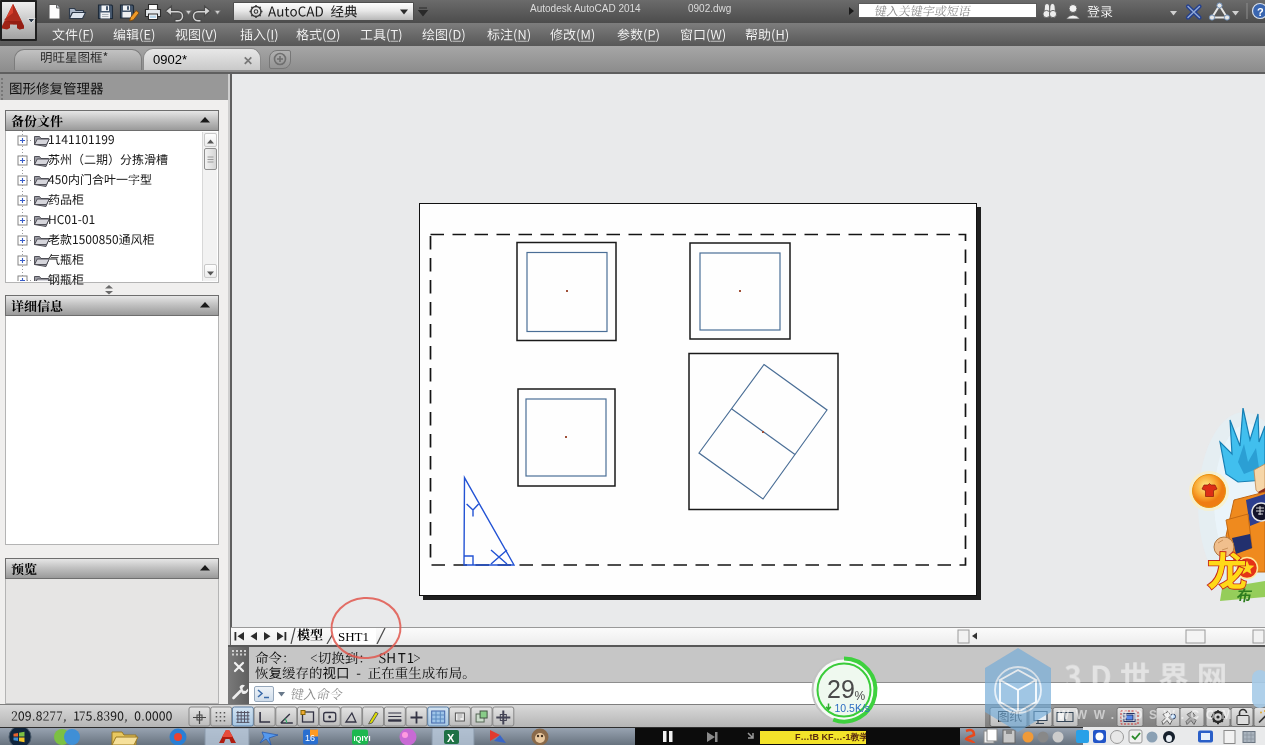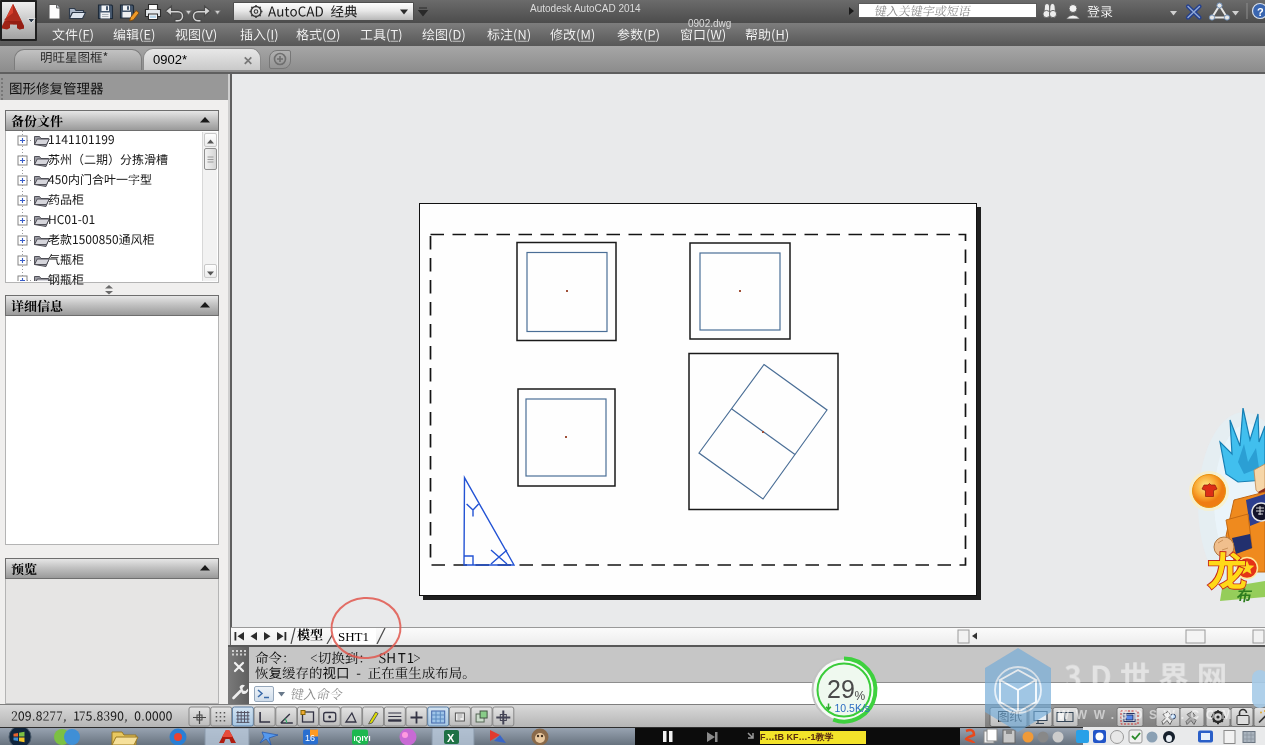--- a/index.html
+++ b/index.html
@@ -16,21 +16,21 @@
   background:linear-gradient(180deg,#7d7d7d,#575757); }
 .hatch { background-image:repeating-linear-gradient(115deg, rgba(255,255,255,0.065) 0px, rgba(255,255,255,0.065) 3px, rgba(0,0,0,0) 3px, rgba(0,0,0,0) 8px); }
 #acadbtn { left:0; top:0; width:37px; height:41px; z-index:10;
   background:linear-gradient(180deg,#efefef,#c9c9c9 50%,#a2a2a2);
   border:2px solid #1f1f1f; border-radius:1px; }
 #wsbox { z-index:11; left:233px; top:2px; width:181px; height:19px;
   background:linear-gradient(180deg,#fdfdfd,#e8e8e8 45%,#b8b8b8);
   border:1px solid #4e4e4e; border-radius:1px; }
 #searchbox { z-index:11; left:858px; top:3px; width:179px; height:15px; background:#fff; border:1px solid #5a5a5a; }
 #titletext { left:530px; top:3px; width:300px; color:#dcdcdc; font-size:10px; z-index:13; transform:translateZ(0); }
-.tt2 { position:absolute; left:158px; top:0;margin-top:15px; }
+.tt2 { position:absolute; left:158px; top:0; }
 
 
 #tabbar { left:0; top:46px; width:1265px; height:24px; z-index:5;
   background:linear-gradient(180deg,#a6a6a6,#8e8e8e); }
 #dtab1 { position:absolute; left:14px; top:3px; width:128px; height:21px;
   background:linear-gradient(180deg,#c2c2c2,#9c9c9c); border:1px solid #7c7c7c;
   border-bottom:none; border-radius:10px 10px 0 0; }
 #dtab2 { position:absolute; left:143px; top:2px; width:118px; height:22px;
   background:linear-gradient(180deg,#e8e8e8,#c9c9c9); border:1px solid #8a8a8a;
   border-bottom:none; border-radius:10px 10px 0 0;
@@ -80,21 +80,21 @@
 
 
 #statusbar { left:0; top:704px; width:1265px; height:23px;
   background:linear-gradient(180deg,#d9d9d9,#b5b5b5); border-top:1px solid #7e7e7e; z-index:6; }
 #statusR { position:absolute; left:985px; top:0; width:280px; height:22px; background:linear-gradient(180deg,#9a9a9a,#7f7f7f); }
 
 
 #taskbar { left:0; top:727px; width:1083px; height:18px;
   background:linear-gradient(180deg,#98a3b1,#68737f); border-top:1px solid #2e2e2e; z-index:6; }
 #mediabar { position:absolute; left:635px; top:0; width:325px; height:18px; background:#0c0c0c; }
-#ylabel { position:absolute; left:125px; top:3px; width:106px; height:13px; background:#f3e32a; color:#5a2c10; font-size:9px; font-weight:bold; overflow:hidden; white-space:nowrap; transform:translateZ(0); }
+#ylabel { position:absolute; left:125px; top:3px; width:106px; height:13px; background:#f3e32a; color:#5a2c10; font-size:9px; font-weight:bold; overflow:hidden; white-space:nowrap; transform:translateZ(0);padding-left:35px; }
 
 
 #watermark { left:960px; top:640px; z-index:65; }
 #gauge { left:806px; top:652px; z-index:70; }
 #dball { left:1180px; top:408px; width:85px; height:212px; z-index:40; }
 .wwwtxt { left:1058px; top:708px; z-index:66; color:rgba(255,255,255,0.55); transform:translateZ(0);
   font-size:12px; font-weight:bold; letter-spacing:6.5px; }
 
 </style></head>
 <body>

